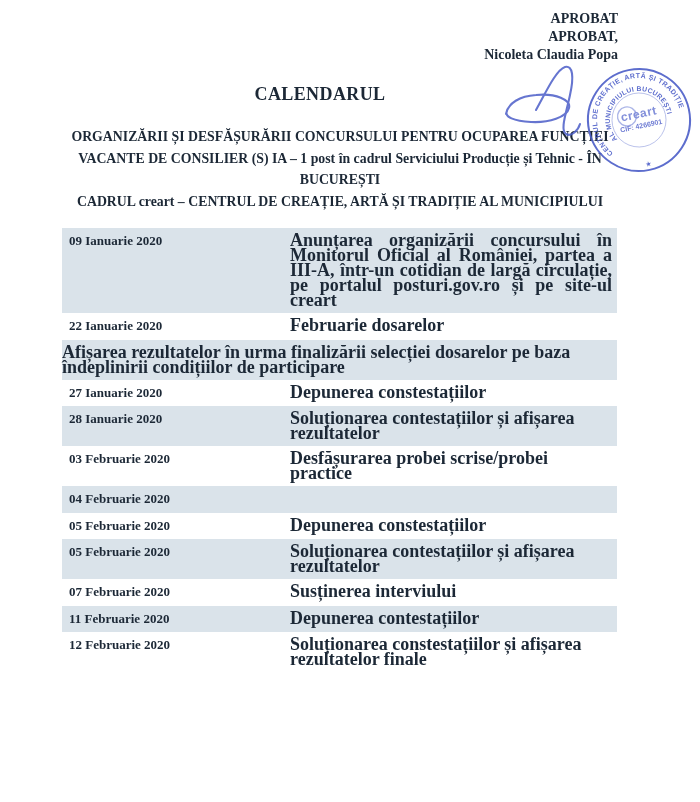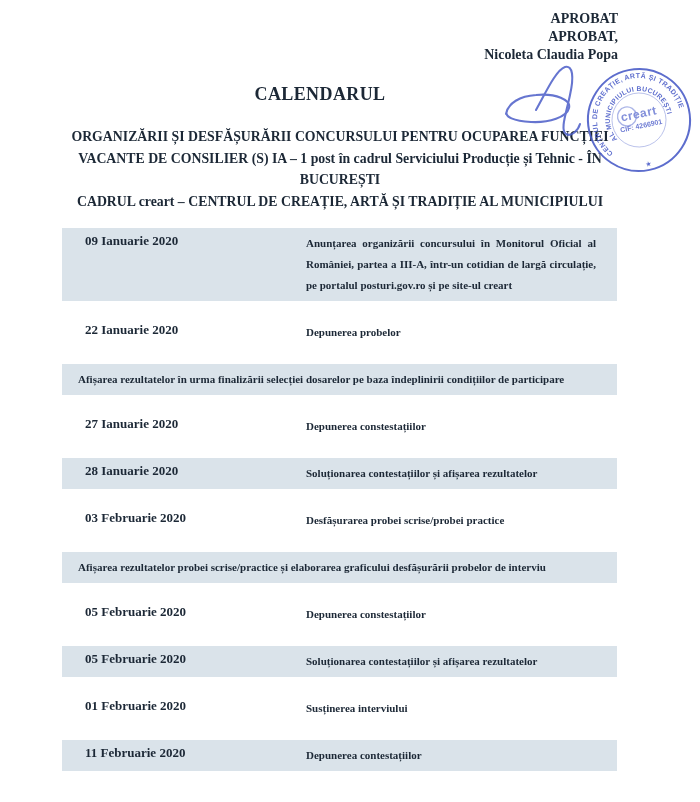--- a/index.html
+++ b/index.html
@@ -18,28 +18,28 @@
     position:absolute;top:84px;left:0;width:640px;text-align:center;
     font-weight:bold;font-size:18px;letter-spacing:.4px;
   }
   
   .doc-title{
     position:absolute;top:126px;left:60px;width:560px;text-align:center;
     font-weight:bold;font-size:13.8px;line-height:21.5px;
   }
   
   .schedule{position:absolute;top:228px;left:62px;width:555px;}
-  .row{display:flex;margin-bottom:16px;padding:5px 16px;}
+  .row{display:flex;margin-bottom:0;padding:5px 0;}
   .row:nth-child(odd){background:#dae3ea;}
   .cell-date{
     flex:none;width:228px;padding-left:7px;box-sizing:border-box;
     font-weight:bold;font-size:13px;line-height:16.5px;
   }
   .cell-activity{
-    flex:1;padding-right:5px;font-weight:bold;font-size:11px;line-height:21px;font-family:Liberation Serif, serif;
+    flex:1;padding-right:5px;font-weight:bold;font-size:18px;line-height:15px;font-family:Liberation Serif, serif;
   }
   .row:first-child .cell-activity{text-align:justify;}
   
   .stamp-svg{position:absolute;left:574px;top:55px;width:130px;height:130px;}
   .signature-svg{position:absolute;left:495px;top:55px;width:110px;height:100px;}
   .ink-text{font-family:"Liberation Sans",sans-serif;font-weight:bold;fill:#4c5ec8;}
 </style>
 </head>
 <body>
 
@@ -88,51 +88,55 @@
     </g>
   </svg>
 
   <div class="schedule">
     <div class="row">
       <div class="cell-date">09 Ianuarie 2020</div>
       <div class="cell-activity">Anunțarea organizării concursului în Monitorul Oficial al României, partea a III-A, într-un cotidian de largă circulație, pe portalul posturi.gov.ro și pe site-ul creart</div>
     </div>
     <div class="row">
       <div class="cell-date">22 Ianuarie 2020</div>
-      <div class="cell-activity">Depunerea probelor</div>
+      <div class="cell-activity">Februarie dosarelor</div>
     </div>
     <div class="row">
       <div class="cell-activity">Afișarea rezultatelor în urma finalizării selecției dosarelor pe baza îndeplinirii condițiilor de participare</div>
     </div>
     <div class="row">
       <div class="cell-date">27 Ianuarie 2020</div>
       <div class="cell-activity">Depunerea constestațiilor</div>
     </div>
     <div class="row">
       <div class="cell-date">28 Ianuarie 2020</div>
       <div class="cell-activity">Soluționarea contestațiilor și afișarea rezultatelor</div>
     </div>
     <div class="row">
       <div class="cell-date">03 Februarie 2020</div>
       <div class="cell-activity">Desfășurarea probei scrise/probei practice</div>
     </div>
     <div class="row">
-      <div class="cell-activity">Afișarea rezultatelor probei scrise/practice și elaborarea graficului desfășurării probelor de interviu</div>
+      <div class="cell-date">04 Februarie 2020</div>
     </div>
     <div class="row">
       <div class="cell-date">05 Februarie 2020</div>
       <div class="cell-activity">Depunerea constestațiilor</div>
     </div>
     <div class="row">
       <div class="cell-date">05 Februarie 2020</div>
       <div class="cell-activity">Soluționarea contestațiilor și afișarea rezultatelor</div>
     </div>
     <div class="row">
-      <div class="cell-date">01 Februarie 2020</div>
+      <div class="cell-date">07 Februarie 2020</div>
       <div class="cell-activity">Susținerea interviului</div>
     </div>
     <div class="row">
       <div class="cell-date">11 Februarie 2020</div>
       <div class="cell-activity">Depunerea contestațiilor</div>
     </div>
+    <div class="row">
+      <div class="cell-date">12 Februarie 2020</div>
+      <div class="cell-activity">Soluționarea constestațiilor și afișarea rezultatelor finale</div>
+    </div>
   </div>
 
 </div>
 
 </body></html>

